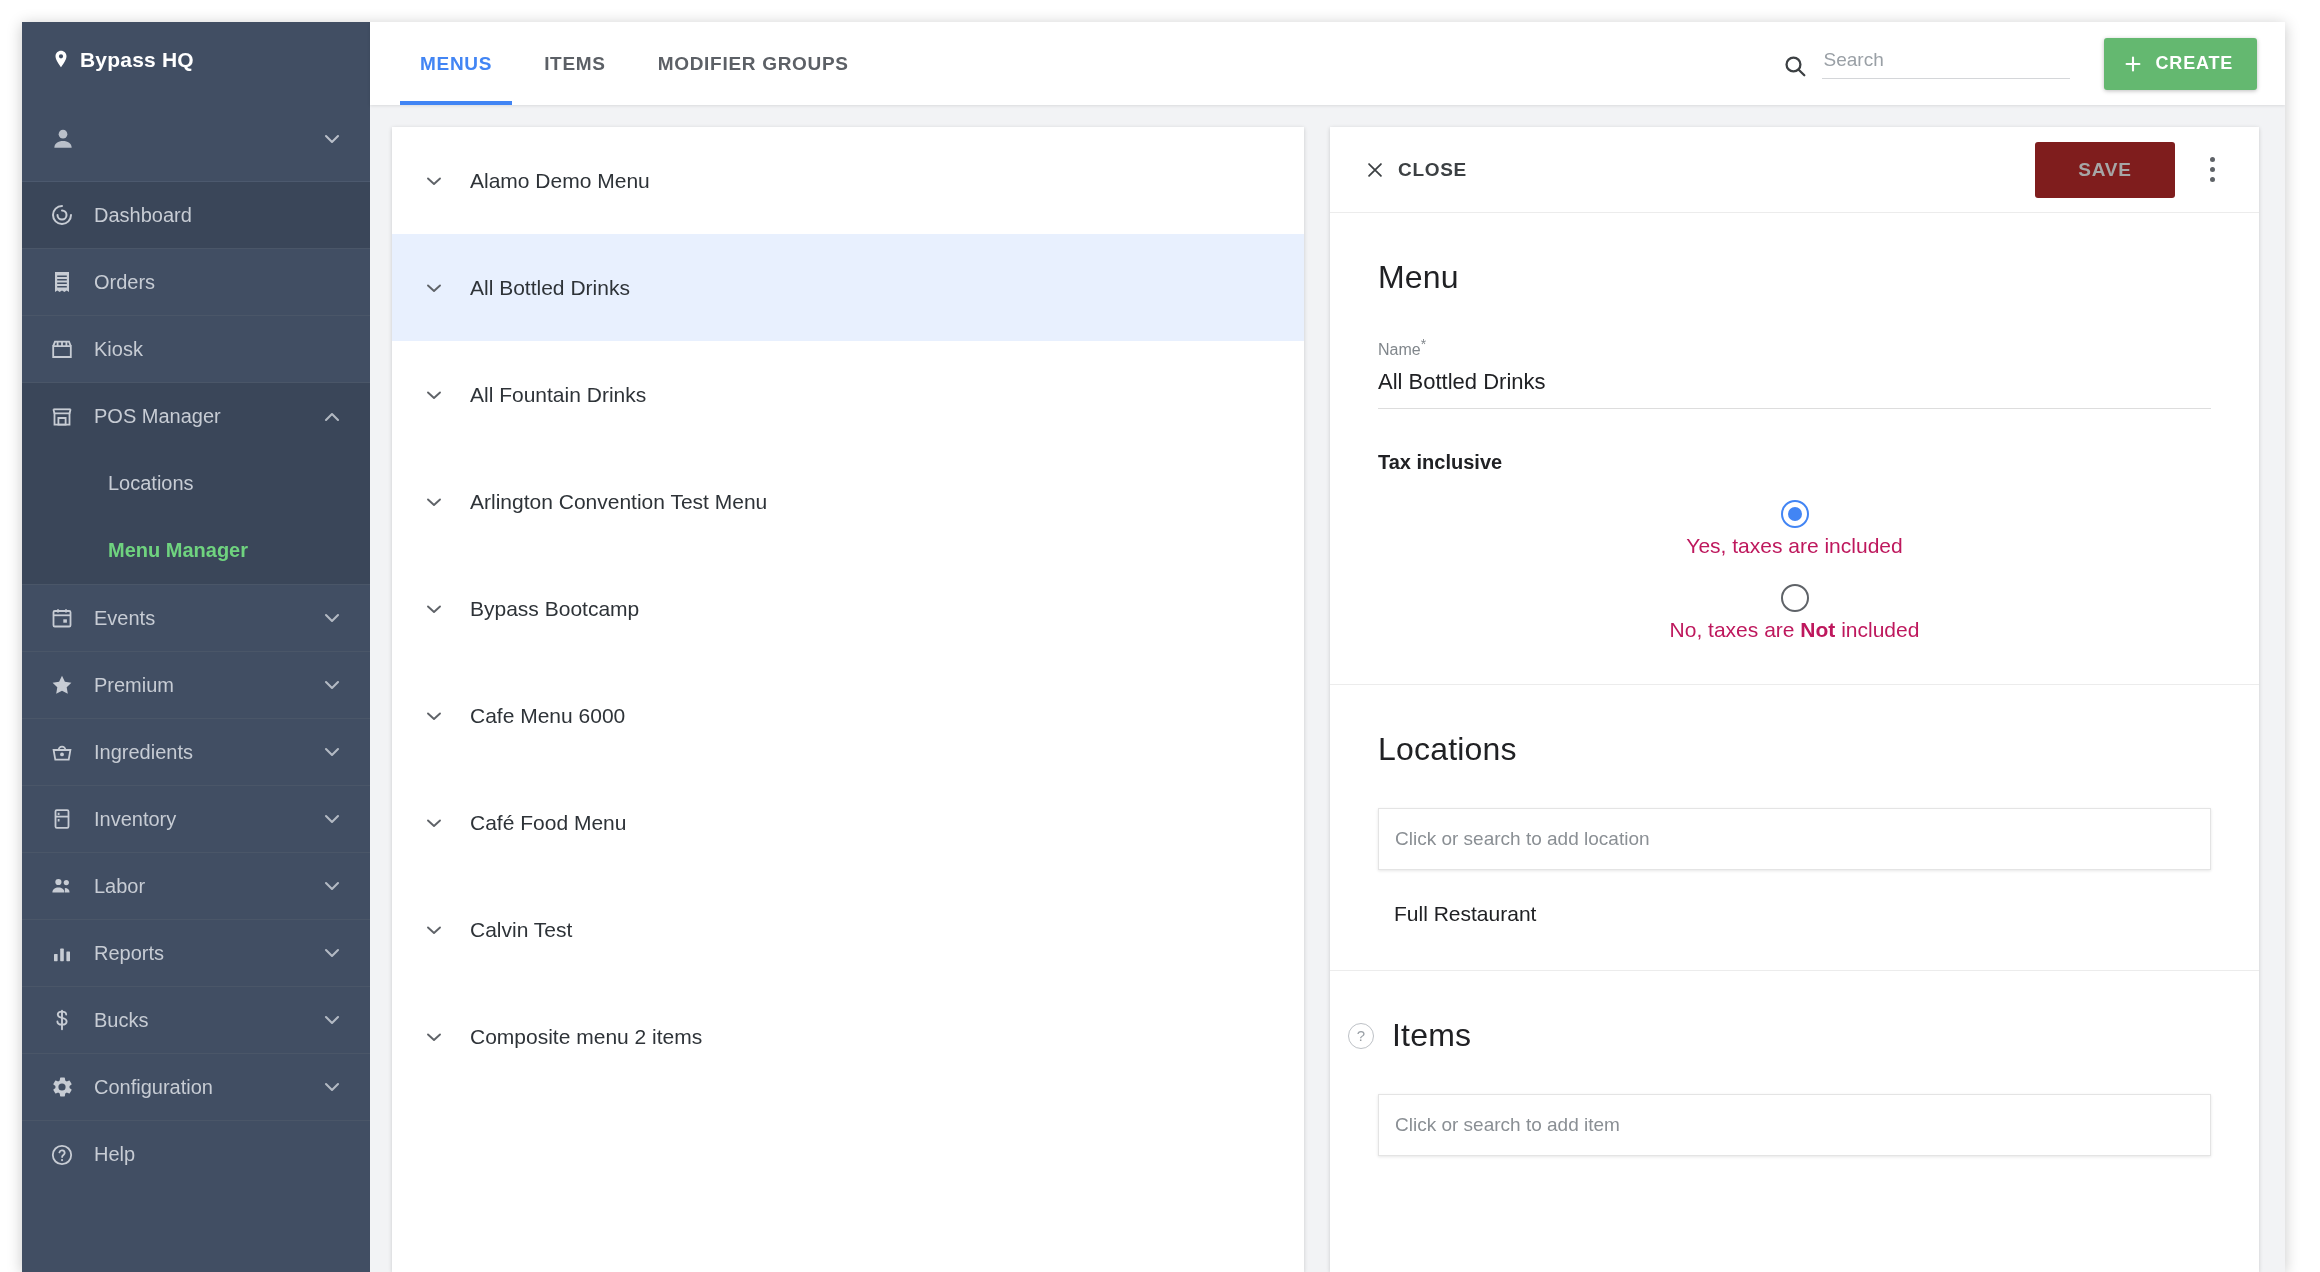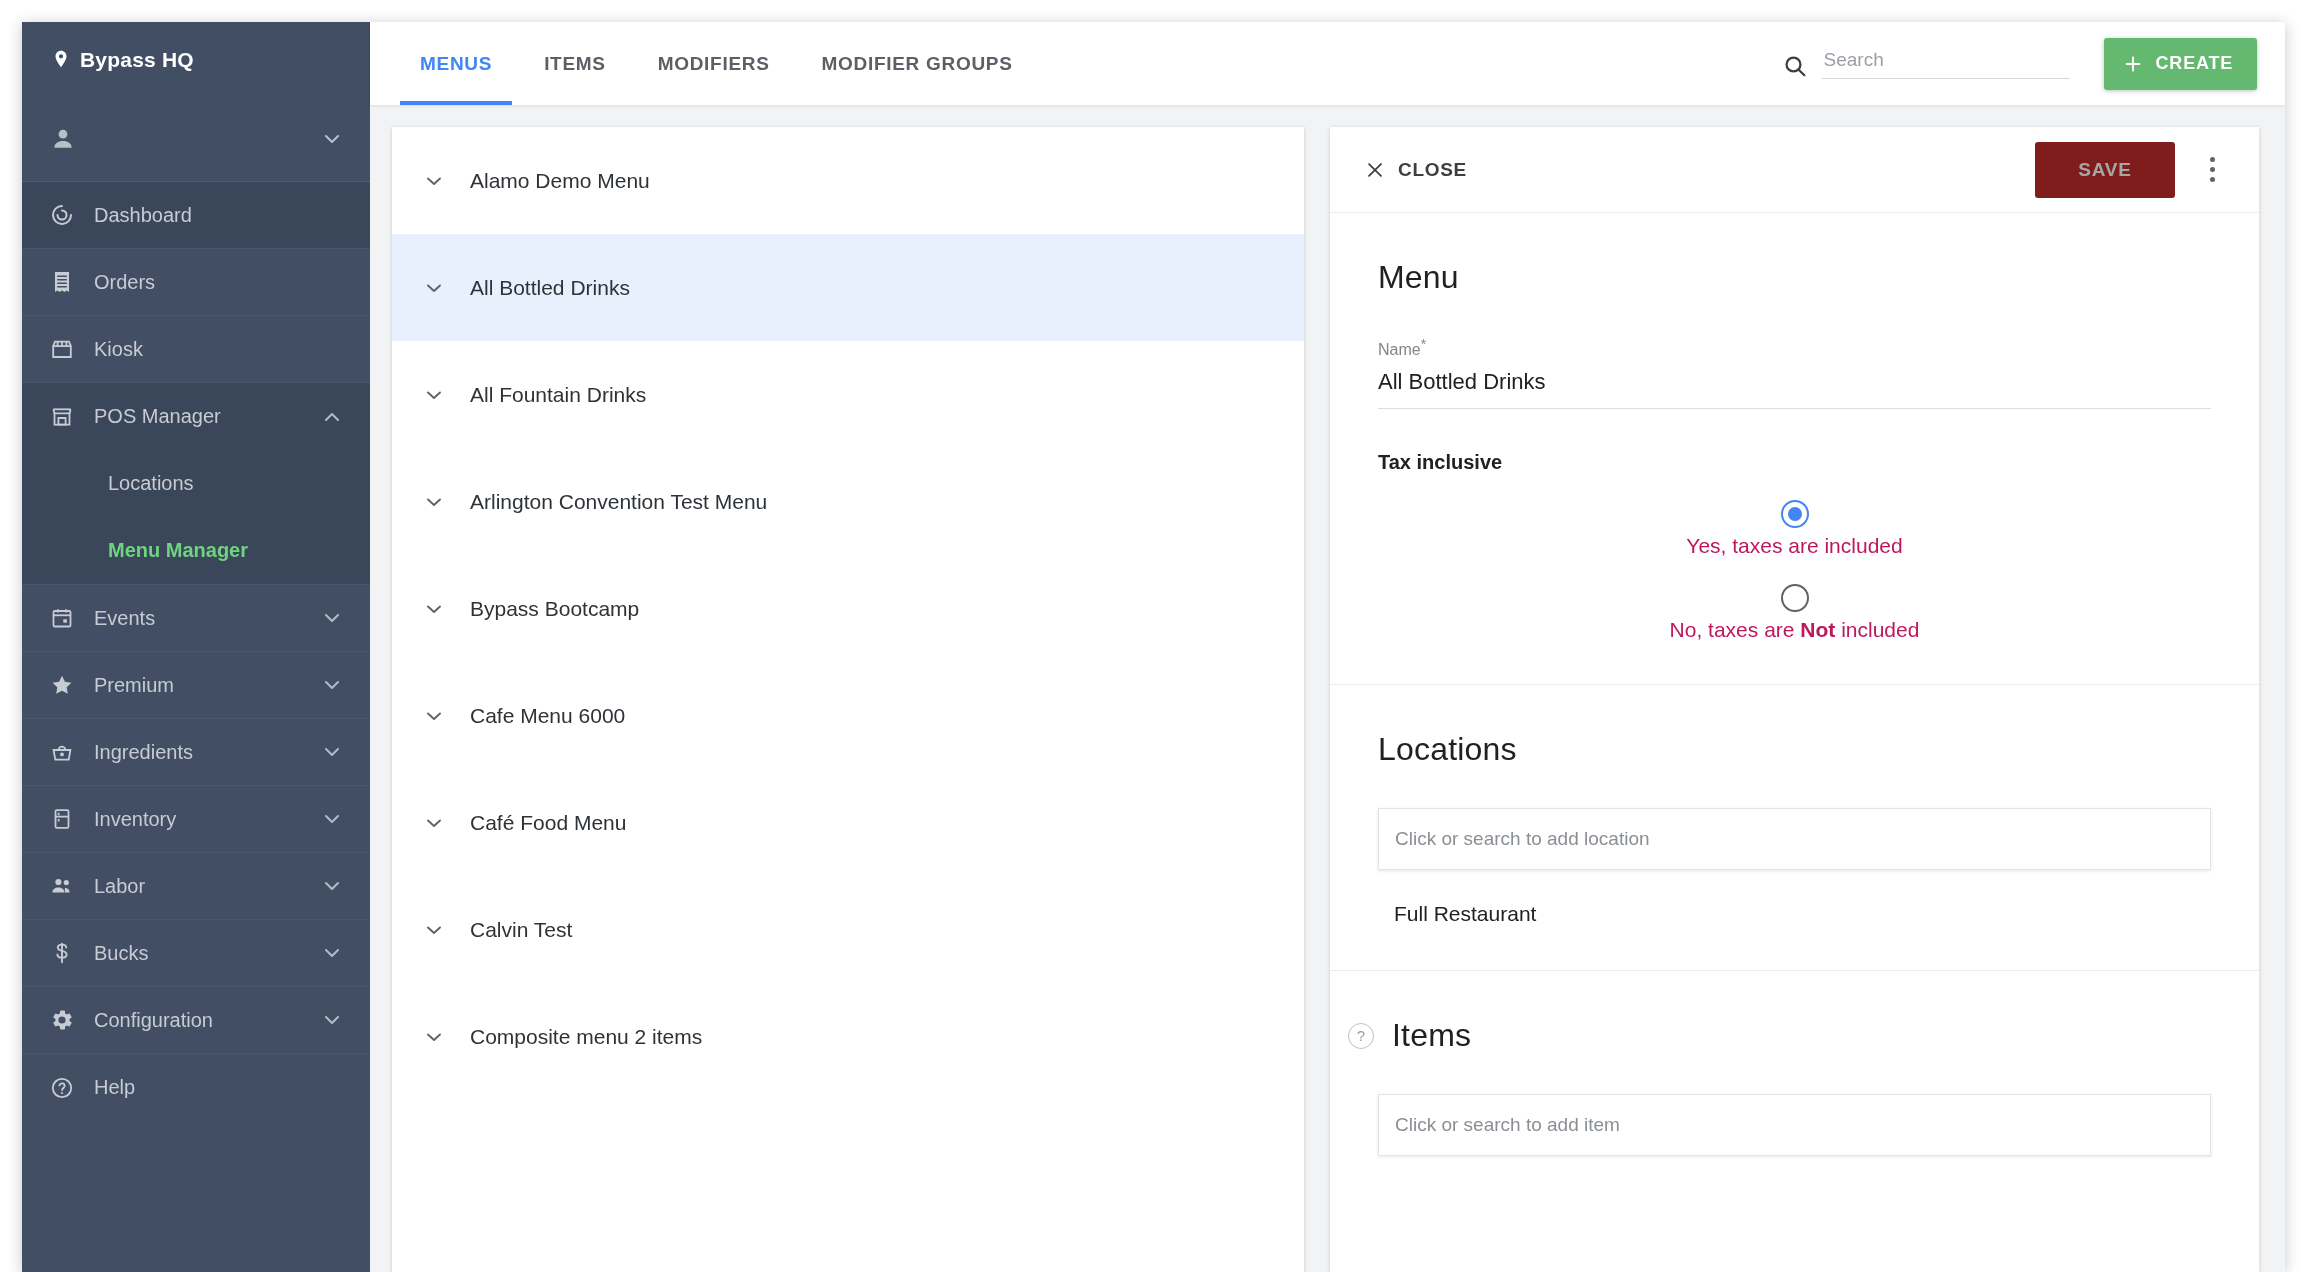--- a/index.html
+++ b/index.html
@@ -460,20 +460,35 @@
         </svg>
       </span>
       <span class="label">Labor</span>
       <span class="chev">
         <svg class="ic" width="24" height="24" viewBox="0 0 24 24" fill="none" stroke="#c7ccd4" stroke-width="2.1" stroke-linecap="round" stroke-linejoin="round">
           <polyline points="6 9 12 15 18 9"></polyline>
         </svg>
       </span>
     </div>
 
+    <div class="nav-item">
+      <span>
+        <svg class="ic" width="24" height="24" viewBox="0 0 24 24" fill="#c7ccd4">
+          <rect x="4" y="13" width="3.6" height="7.2" rx="0.6"></rect>
+          <rect x="10.2" y="7.6" width="3.6" height="12.6" rx="0.6"></rect>
+          <rect x="16.4" y="10.4" width="3.6" height="9.8" rx="0.6"></rect>
+        </svg>
+      </span>
+      <span class="label">Reports</span>
+      <span class="chev">
+        <svg class="ic" width="24" height="24" viewBox="0 0 24 24" fill="none" stroke="#c7ccd4" stroke-width="2.1" stroke-linecap="round" stroke-linejoin="round">
+          <polyline points="6 9 12 15 18 9"></polyline>
+        </svg>
+      </span>
+    </div>
 
     <div class="nav-item">
       <span>
         <svg class="ic" width="24" height="24" viewBox="0 0 24 24" fill="none" stroke="#c7ccd4" stroke-width="1.9" stroke-linecap="round">
           <path d="M12 2.8v18.4"></path>
           <path d="M16.2 6.6c0-1.9-2-3-4.2-3s-4.2 1.1-4.2 3 1.9 2.8 4.2 3.3c2.3.5 4.6 1.3 4.6 3.5 0 2-2.2 3.2-4.6 3.2s-4.6-1.2-4.6-3.2"></path>
         </svg>
       </span>
       <span class="label">Bucks</span>
       <span class="chev">
@@ -508,21 +523,20 @@
       <span class="label">Help</span>
     </div>
   </nav>
 
   <div class="main">
 
     <header class="topbar">
       <div class="tabs">
         <div class="tab active">MENUS</div>
         <div class="tab">ITEMS</div>
-        <div class="tab">MODIFIERS</div>
         <div class="tab">MODIFIER GROUPS</div>
       </div>
       <div class="fill"></div>
       <div class="top-right">
         <div class="search-wrap">
           <span>
             <svg class="ic" width="26" height="26" viewBox="0 0 24 24" fill="none" stroke="#3c4043" stroke-width="2.1" stroke-linecap="round">
               <circle cx="10.6" cy="10.6" r="6.4"></circle>
               <path d="M15.4 15.4 20.6 20.6"></path>
             </svg>

